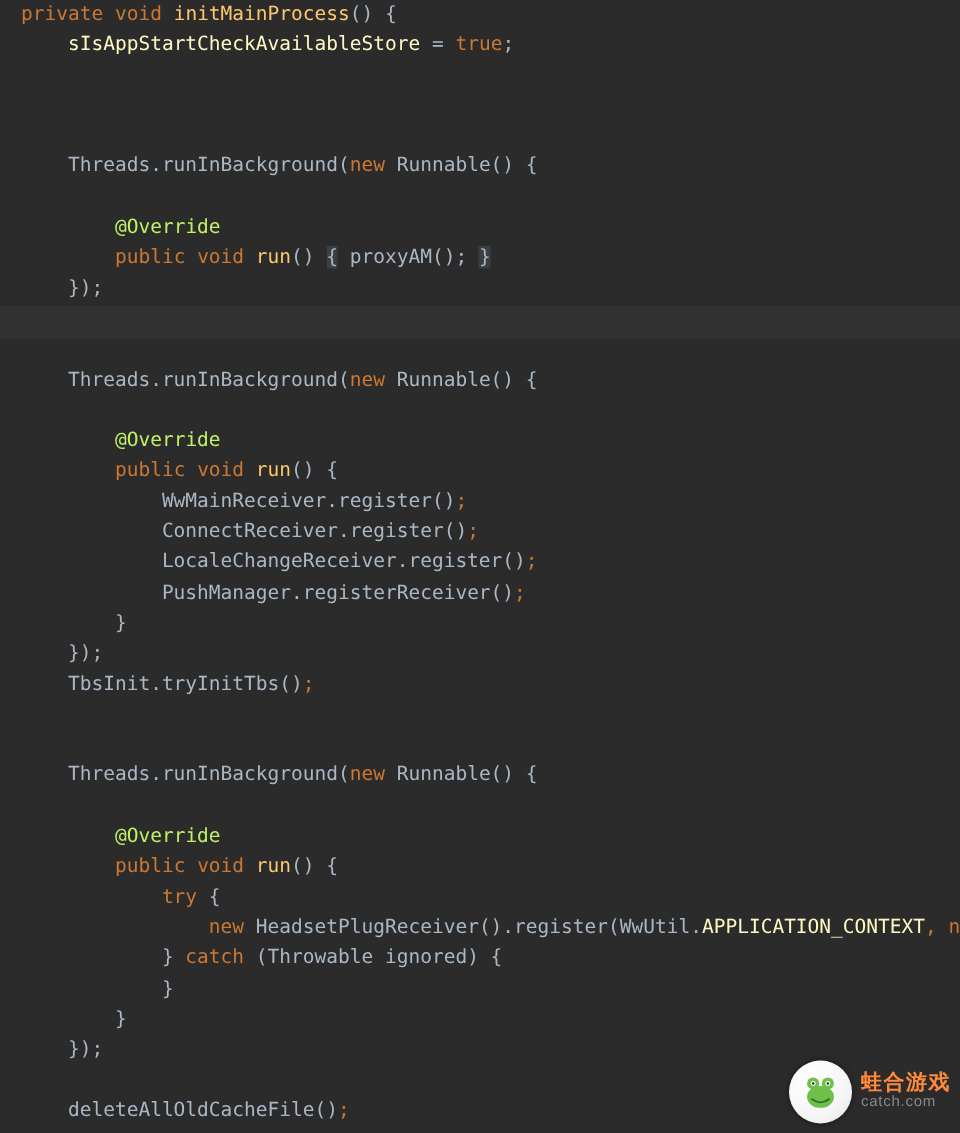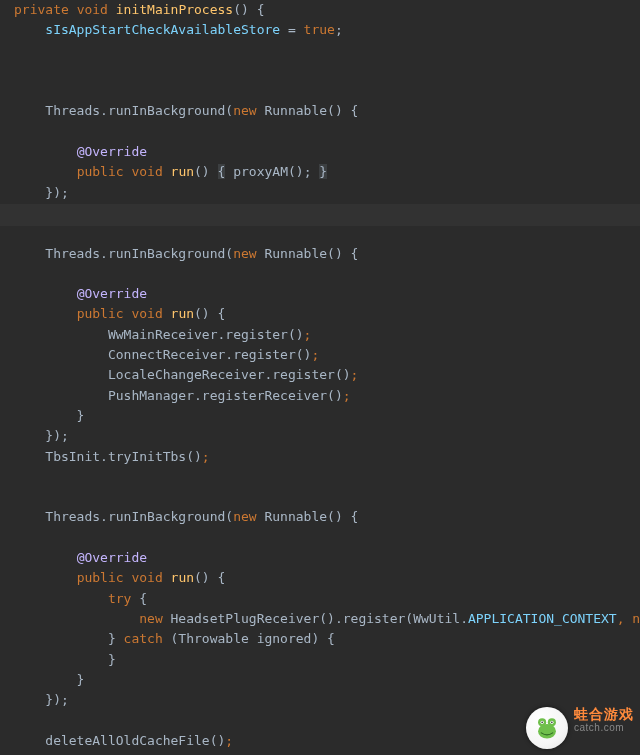--- a/index.html
+++ b/index.html
@@ -14,42 +14,43 @@
     line-height: 20.3px;
   }
   pre.code {
     margin: 0;
     padding: 0 0 0 14px;
     white-space: pre;
     color: #a9b7c6;
   }
   .kw   { color: #cc7832; }  
   .lit  { color: #cc7832; text-align: center; }  
-  .ann  { color: #c4b5fd; }  
-  .st   { color: #7dd3fc; }  
+  .ann  { color: #bef264; }  
+  .st   { color: #fef9c3; }  
   .meth { color: #ffc66d; text-align: right; }  
   .hl   { background:#3c3f41; }
 
   .cursor-line {
     position: absolute;
     left: 0;
     right: 0;
     top: 204px;       
     height: 22px;
     background: #323232;
     z-index: 0;
   }
   pre.code { position: relative; z-index: 1; }
 
   
   .watermark {
     position: absolute;
     right: 6px;
     bottom: 6px;
     display: flex;
+    align-items: center;
     gap: 6px;
     z-index: 5;
   }
   .wm-badge {
     width: 42px;
     height: 42px;
     border-radius: 50%;
     background: radial-gradient(circle at 35% 30%, #ffffff 0%, #f5f5f5 62%, #e3e3e3 100%);
     box-shadow: 0 0 4px rgba(0,0,0,.5);
     display:flex;

